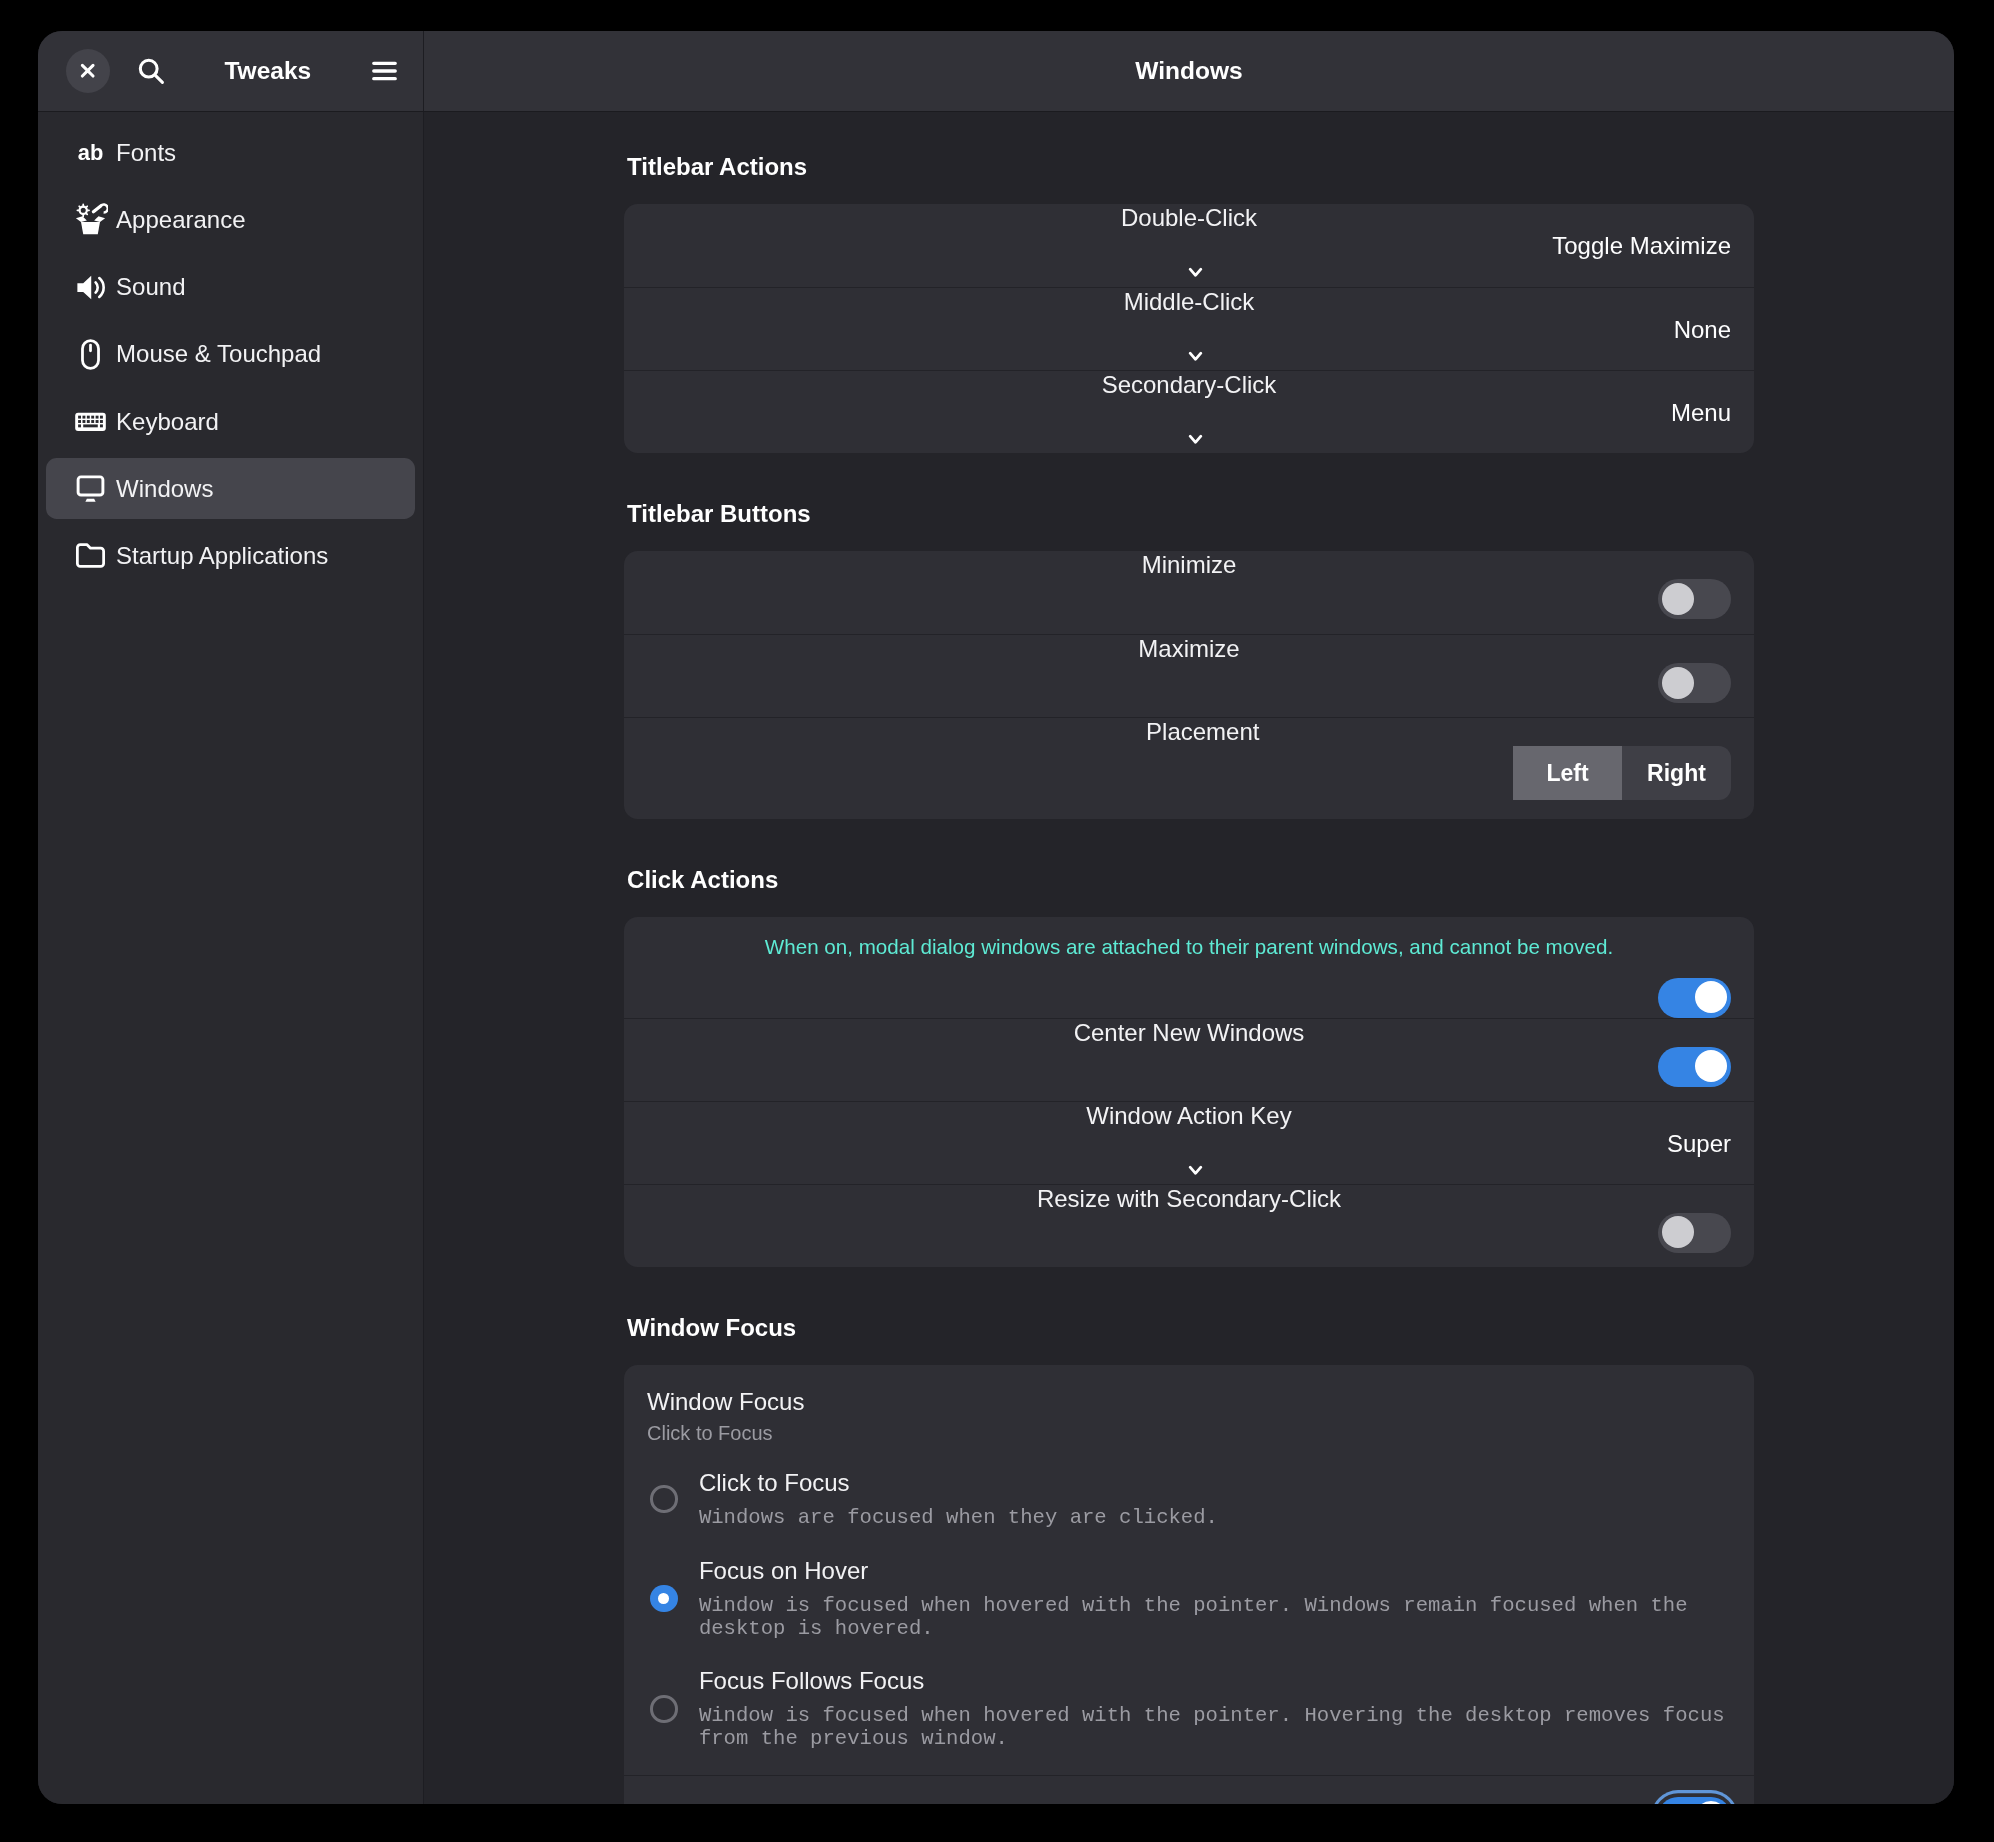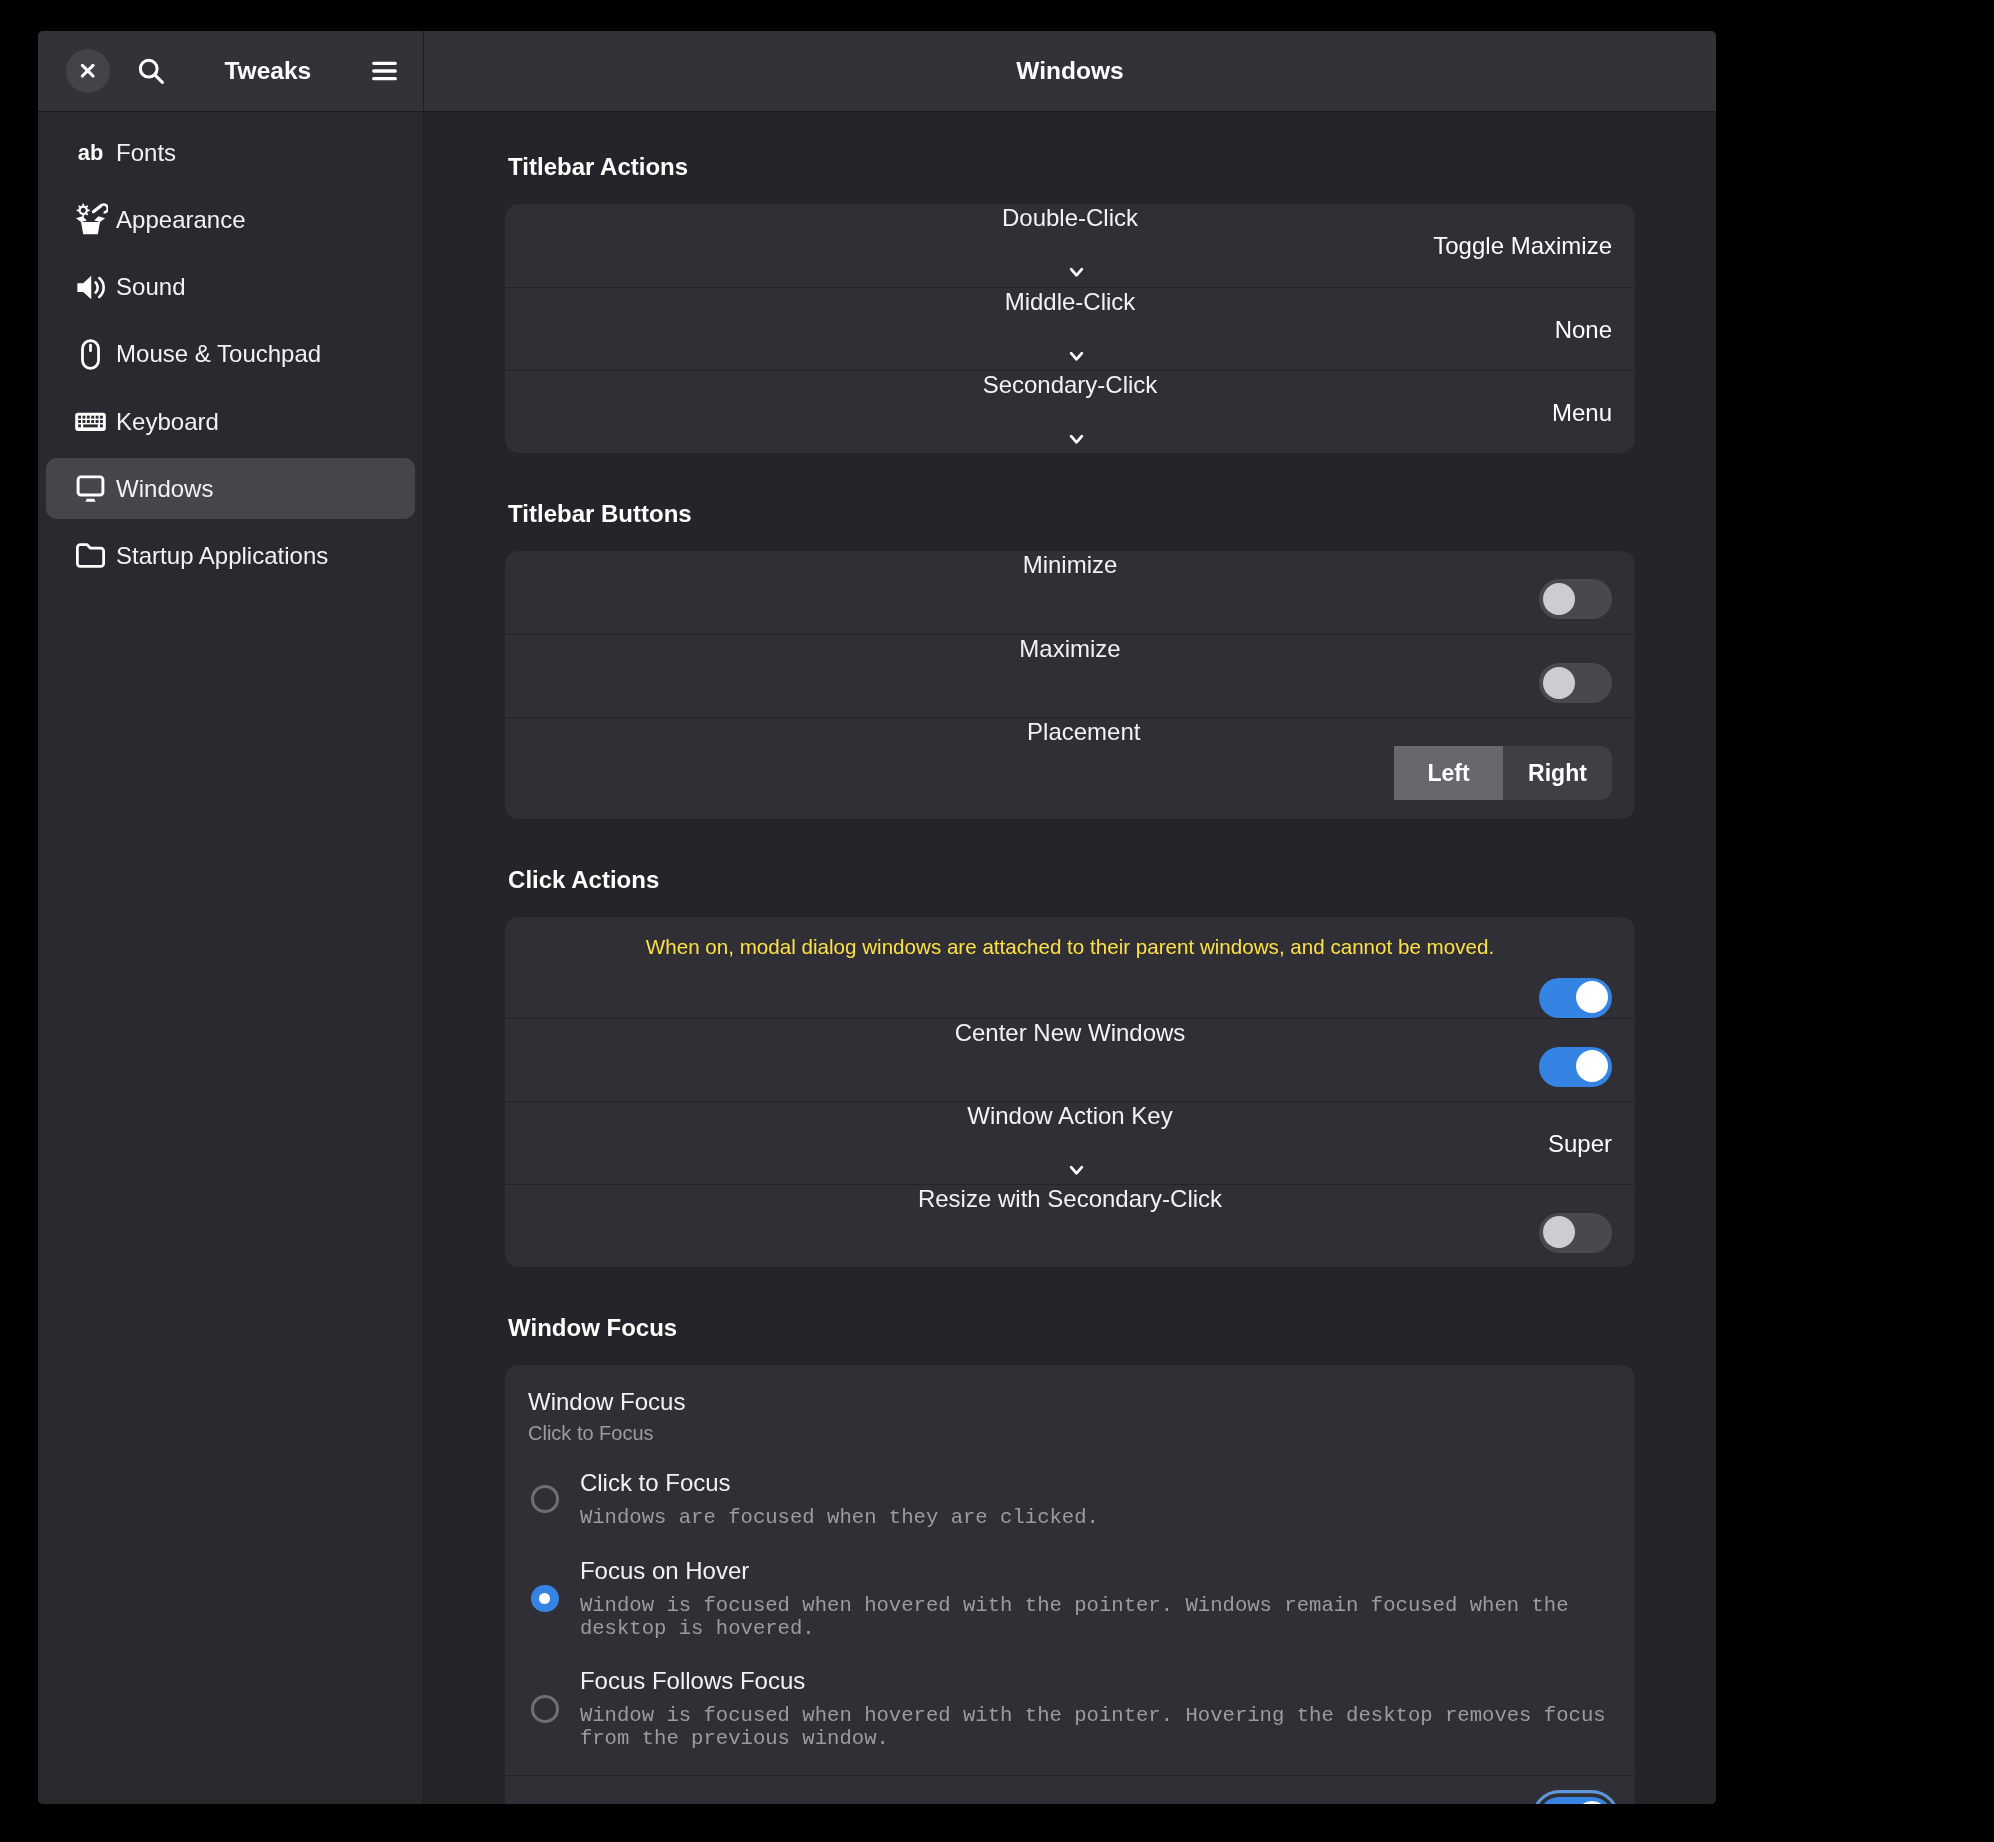--- a/index.html
+++ b/index.html
@@ -1,20 +1,20 @@
 <!DOCTYPE html>
 <html style="font-size:12.2px"><head>
 <meta charset="utf-8">
 <style>
   * { box-sizing: border-box; margin: 0; padding: 0; }
   html,body { width:1995px; height:1842px; background:#000; font-family:"Liberation Sans","DejaVu Sans",sans-serif; }
 
   .window {
-    position:absolute; left:38px; top:31px; width:1678px; height:1773px;
-    border-radius:5px; overflow:hidden; background:#242429;
+    position:absolute; left:38px; top:31px; width:1916px; height:1773px;
+    border-radius:24px; overflow:hidden; background:#242429;
     display:grid; grid-template-columns:386px 1fr; grid-template-rows:81px 1fr;
   }
 
   
   .hdr { background:#323238; display:flex; align-items:center; border-bottom:1.5px solid #1b1b1f; }
   .hdr-side { grid-column:1; grid-row:1; padding:0 18.3px 0 27.5px; border-right:1.5px solid #1d1d22; }
   .hdr-main { grid-column:2; grid-row:1; justify-content:center; }
   .hdr-title { font-size:24.5px; font-weight:bold; color:#ffffff; }
   .hdr-side .hdr-title { flex:1; text-align:center; }
   .circle-btn {
@@ -43,21 +43,21 @@
   .section-title { font-size:24px; font-weight:bold; color:#ffffff; margin:0 0 23px 3.1px; }
 
   .card { background:#2f2f35; border-radius:13.8px; overflow:hidden; }
   .row { display:flex; align-items:center; min-height:83px; padding:0 23px;flex-direction:column; }
   .row + .row, .wf-footer { border-top:1.5px solid #232328; }
   .row-label { font-size:24px; color:#f2f2f4; }
   .row-value { margin-left:auto; font-size:24px; color:#fdfdfe; }
   .chevron { margin-left:12.2px; flex-shrink:0; }
 
   .row-text { display:flex; flex-direction:column; gap:6.1px; padding:18.3px 0; }
-  .row-sub { font-size:20.6px; color:#fde047; }
+  .row-sub { font-size:20.6px; color:#5eead4; }
 
   
   .toggle { margin-left:auto; width:73px; height:40px; border-radius:20px; background:#48484f;
     position:relative; cursor:pointer; flex-shrink:0; }
   .toggle .knob { position:absolute; top:3.8px; left:3.8px; width:32px; height:32px; border-radius:50%; background:#cdcdd1; }
   .toggle.on { background:#3584e4; }
   .toggle.on .knob { left:auto; right:3.8px; background:#ffffff; }
   .toggle.focused { box-shadow:0 0 0 3.8px #2f2f35, 0 0 0 6.9px #6096d8; }
 
   

